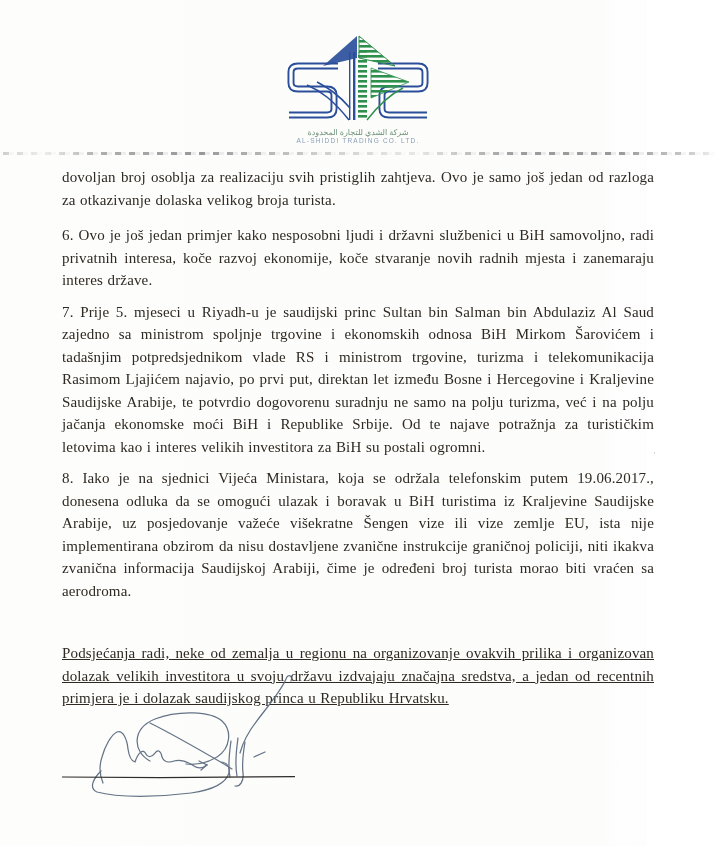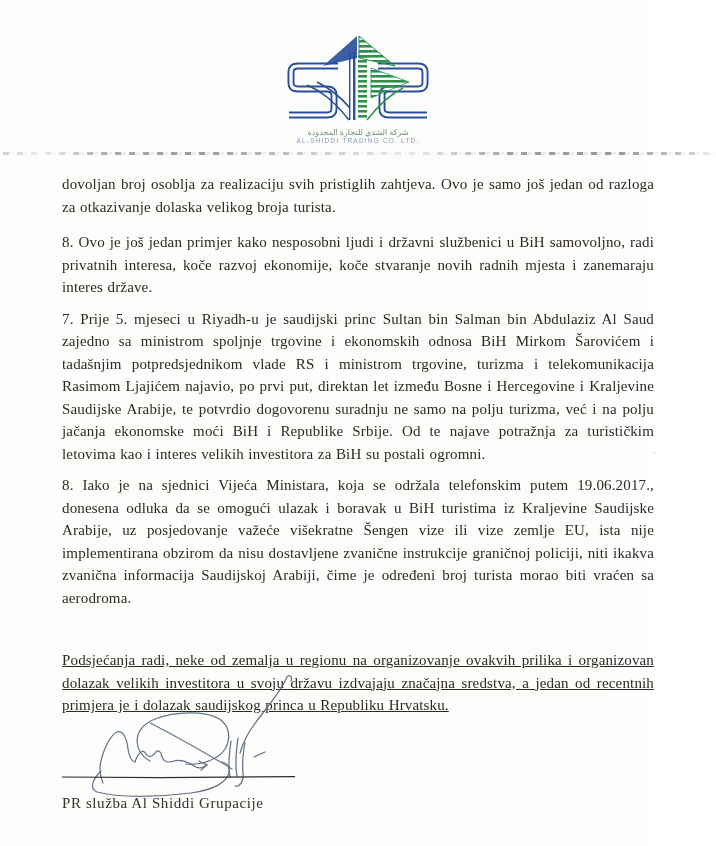--- a/index.html
+++ b/index.html
@@ -52,21 +52,21 @@
   }
   
   .letter{
     position:absolute; top:166px; left:62px; width:592px;
     color:#2e2922;
     font-size:15px; line-height:22.5px;
     text-align:justify;
     letter-spacing:.15px; word-spacing:.6px;
     filter:blur(.15px);
   }
-  .letter p{margin:7px 0 9px 0;}
+  .letter p{margin:0 0 9px 0;}
   .letter p.first{margin-bottom:13px;}
   .letter p.closing{margin-top:40px;text-decoration:underline;}
   
   .sig-svg{position:absolute; left:55px; top:668px; pointer-events:none;}
   .sig-caption{
     position:absolute; left:62px; top:793px;
     font-size:15px; line-height:20px; color:#35302b;
     letter-spacing:.6px; filter:blur(.2px);
   }
   
@@ -111,21 +111,21 @@
     <div class="logo-cap-en">AL-SHIDDI TRADING CO. LTD.</div>
   </div>
 
   <div class="scan-line">
     <div class="dashes"></div>
       <div class="fade"></div>
   </div>
 
   <div class="letter">
     <p class="first">dovoljan broj osoblja za realizaciju svih pristiglih zahtjeva. Ovo je samo još jedan od razloga za otkazivanje dolaska velikog broja turista.</p>
-    <p>8. Ovo je još jedan primjer kako nesposobni ljudi i državni službenici u BiH samovoljno, radi privatnih interesa, koče razvoj ekonomije, koče stvaranje novih radnih mjesta i zanemaraju interes države.</p>
+    <p>6. Ovo je još jedan primjer kako nesposobni ljudi i državni službenici u BiH samovoljno, radi privatnih interesa, koče razvoj ekonomije, koče stvaranje novih radnih mjesta i zanemaraju interes države.</p>
     <p>7.  Prije 5. mjeseci u Riyadh-u je saudijski princ Sultan bin Salman bin Abdulaziz Al Saud zajedno sa ministrom spoljnje trgovine i ekonomskih odnosa BiH Mirkom Šarovićem i tadašnjim potpredsjednikom vlade RS i ministrom trgovine, turizma i telekomunikacija Rasimom Ljajićem najavio, po prvi put, direktan let između Bosne i Hercegovine i Kraljevine Saudijske Arabije, te potvrdio dogovorenu suradnju ne samo na polju turizma, već i na polju jačanja ekonomske moći BiH i Republike Srbije. Od te najave potražnja za turističkim letovima kao i interes velikih investitora za BiH su postali ogromni.</p>
     <p>8. Iako je na sjednici Vijeća Ministara, koja se održala telefonskim putem 19.06.2017., donesena odluka da se omogući ulazak i boravak u BiH turistima iz Kraljevine Saudijske Arabije, uz posjedovanje važeće višekratne Šengen vize ili vize zemlje EU, ista nije implementirana obzirom da nisu dostavljene zvanične instrukcije graničnoj policiji, niti ikakva zvanična informacija Saudijskoj Arabiji,  čime je određeni broj turista morao biti vraćen sa aerodroma.</p>
     <p class="closing">Podsjećanja radi, neke od zemalja u regionu na organizovanje ovakvih prilika i organizovan dolazak velikih investitora u svoju državu izdvajaju značajna sredstva, a jedan od recentnih primjera je i dolazak saudijskog princa u Republiku Hrvatsku.</p>
   </div>
 
   <span class="speck">ʼ</span>
 
   <svg class="sig-svg" width="260" height="140" viewBox="55 668 260 140">
     <g fill="none" stroke="#58687c" stroke-width="1.25" stroke-linecap="round" opacity=".92">
 
@@ -143,15 +143,14 @@
 
       <path d="M103 783 C100 776 99 766 102 757 C105 746 111 735 117 732 C123 730 127 739 128 749 C129 756 131 761 135 762 C138 753 143 748 146 754 C148 758 152 757 155 753 C158 749 161 751 162 757 C164 762 169 763 174 761 C180 759 188 762 194 766 C198 769 203 768 207 765"></path>
       <path d="M199 761 L207 765 L201 770"></path>
 
       <path d="M101 771 C94 778 88 788 97 792 C118 798 160 797 191 793 C212 790 226 783 229 773 C230 767 227 763 222 762"></path>
     </g>
 
     <path d="M62 777 L160 777.6 L295 776.6" fill="none" stroke="#2f2d2a" stroke-width="1.2"></path>
   </svg>
 
-  <div class="sig-caption">PR služba Al Shiddi Grupacije</div>
 
 </div>
 
 </body></html>

